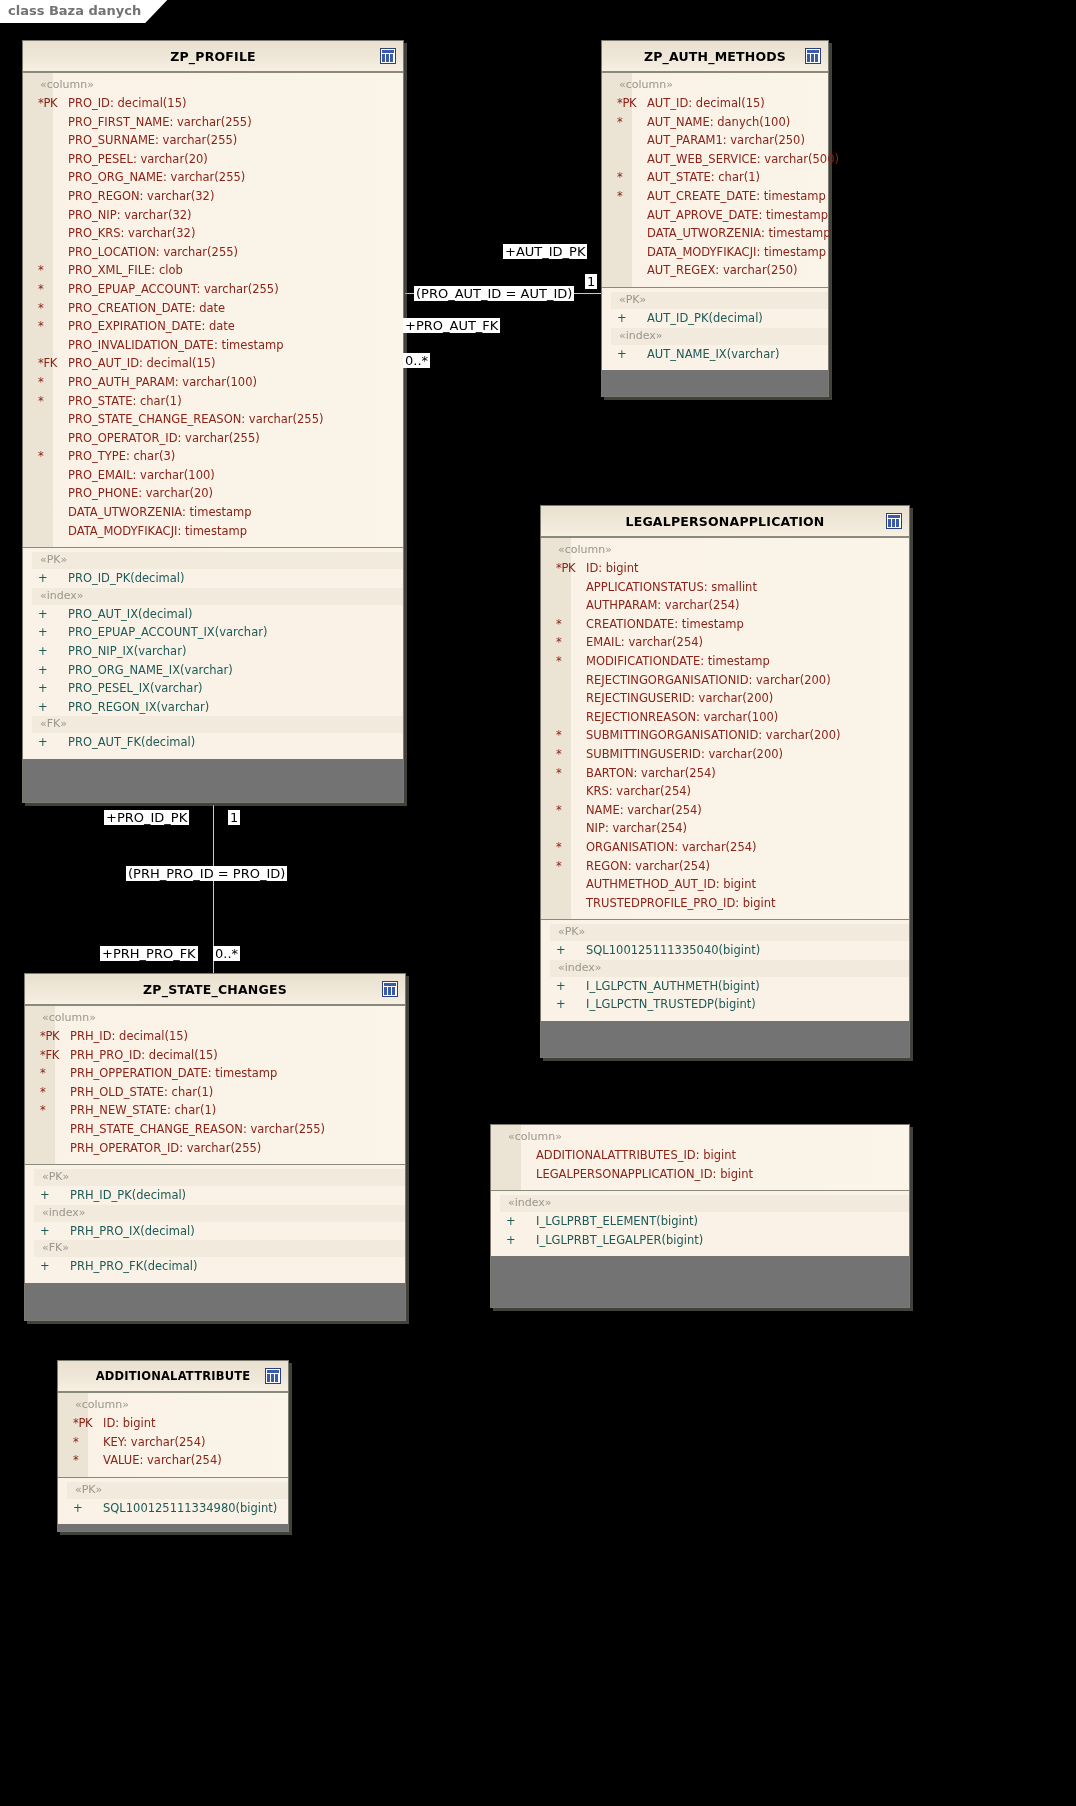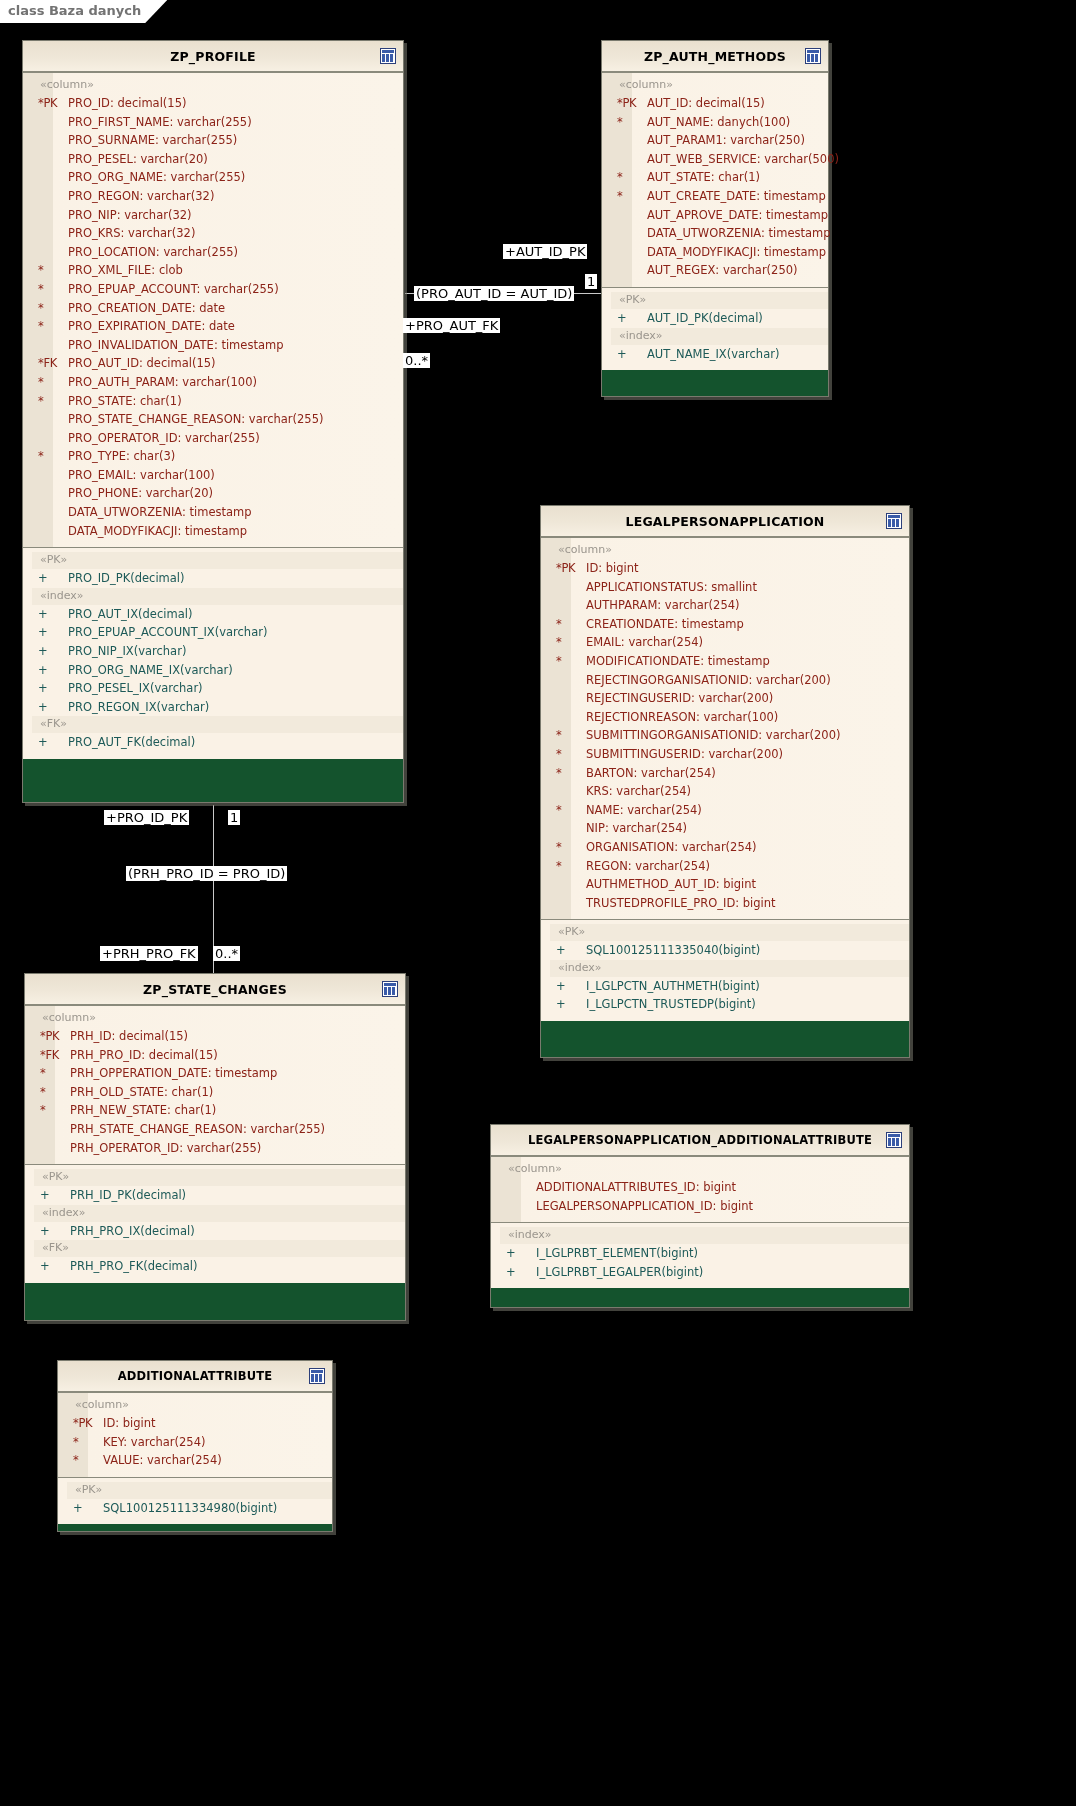--- a/index.html
+++ b/index.html
@@ -26,21 +26,21 @@
     padding: 4px 26px 5px 8px;
     line-height: 14px;
     -webkit-clip-path: polygon(0 0, 100% 0, calc(100% - 22px) 100%, 0 100%);
     clip-path: polygon(0 0, 100% 0, calc(100% - 22px) 100%, 0 100%);
     white-space: nowrap;
   }
 
   
   .uml {
     position: absolute;
-    background: #14532d;
+    background: #737373;
     border: 1px solid #7a7a6e;
     box-shadow: 3px 3px 0 rgba(120,120,110,0.55);
     box-sizing: border-box;
   }
   .uml .title-bar {
     background: linear-gradient(to bottom, #e9e0cf 0%, #efe7d8 55%, #f7f0e3 100%);
     border-bottom: 1px solid #8a8a7c;
     height: 30px;
     position: relative;
     display: flex;
@@ -524,29 +524,20 @@
       </div>
     <div class="stereo">«FK»</div>
     <div class="row feat">
         <span class="mark">+</span>
         <span class="body">PRH_PRO_FK(decimal)</span>
       </div>
   </div>
 </div>
 
 <div class="uml" style="left:490px; top:1124px; width:420px; height:184px;">
-  <div class="title-bar">
-    <span class="title-text small">LEGALPERSONAPPLICATION_ADDITIONALATTRIBUTE</span>
-    <span class="table-icon">
-      <i class="h1"></i>
-        <i class="v1"></i>
-        <i class="v2"></i>
-        <i class="v3"></i>
-    </span>
-  </div>
 
   <div class="compartment col-comp">
     <div class="stereo">«column»</div>
     <div class="row">
         <span class="mark"></span>
         <span class="body">ADDITIONALATTRIBUTES_ID:  bigint</span>
       </div>
     <div class="row">
         <span class="mark"></span>
         <span class="body">LEGALPERSONAPPLICATION_ID:  bigint</span>
@@ -559,21 +550,21 @@
         <span class="mark">+</span>
         <span class="body">I_LGLPRBT_ELEMENT(bigint)</span>
       </div>
     <div class="row feat">
         <span class="mark">+</span>
         <span class="body">I_LGLPRBT_LEGALPER(bigint)</span>
       </div>
   </div>
 </div>
 
-<div class="uml" style="left:57px; top:1360px; width:276px; height:172px;">
+<div class="uml" style="left:57px; top:1360px; width:232px; height:172px;">
   <div class="title-bar">
     <span class="title-text small">ADDITIONALATTRIBUTE</span>
     <span class="table-icon">
       <i class="h1"></i>
         <i class="v1"></i>
         <i class="v2"></i>
         <i class="v3"></i>
     </span>
   </div>
 

